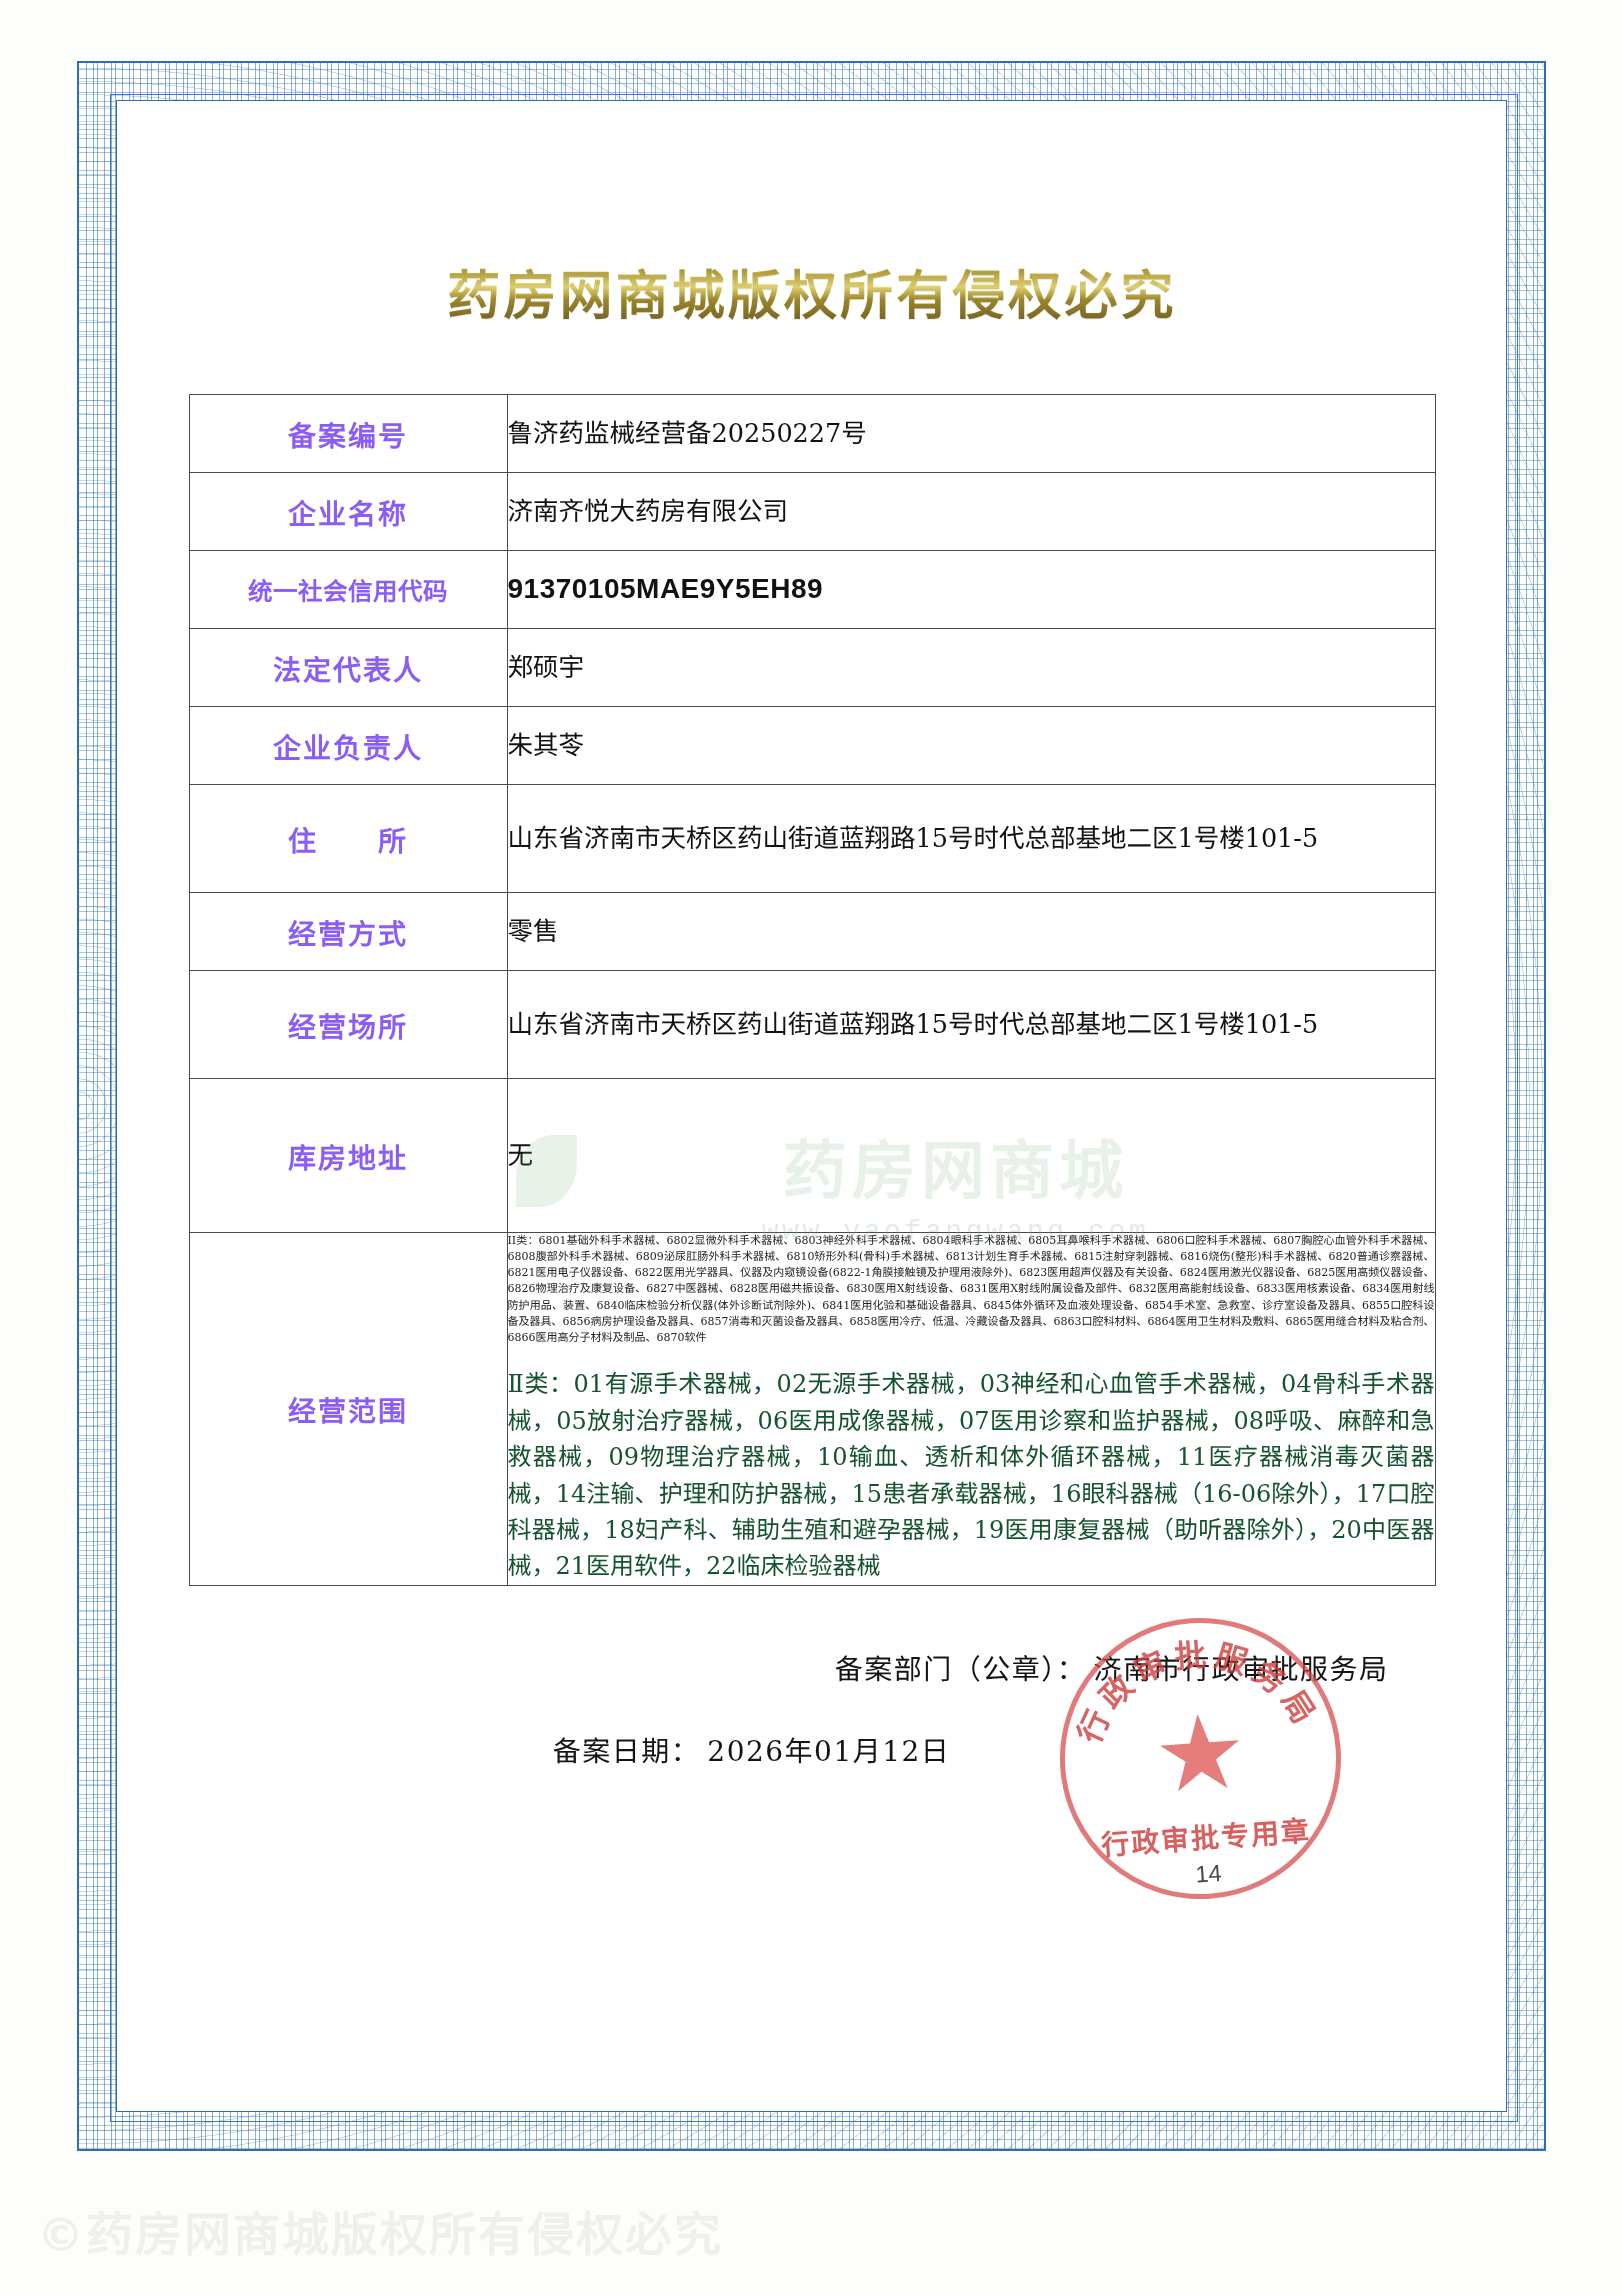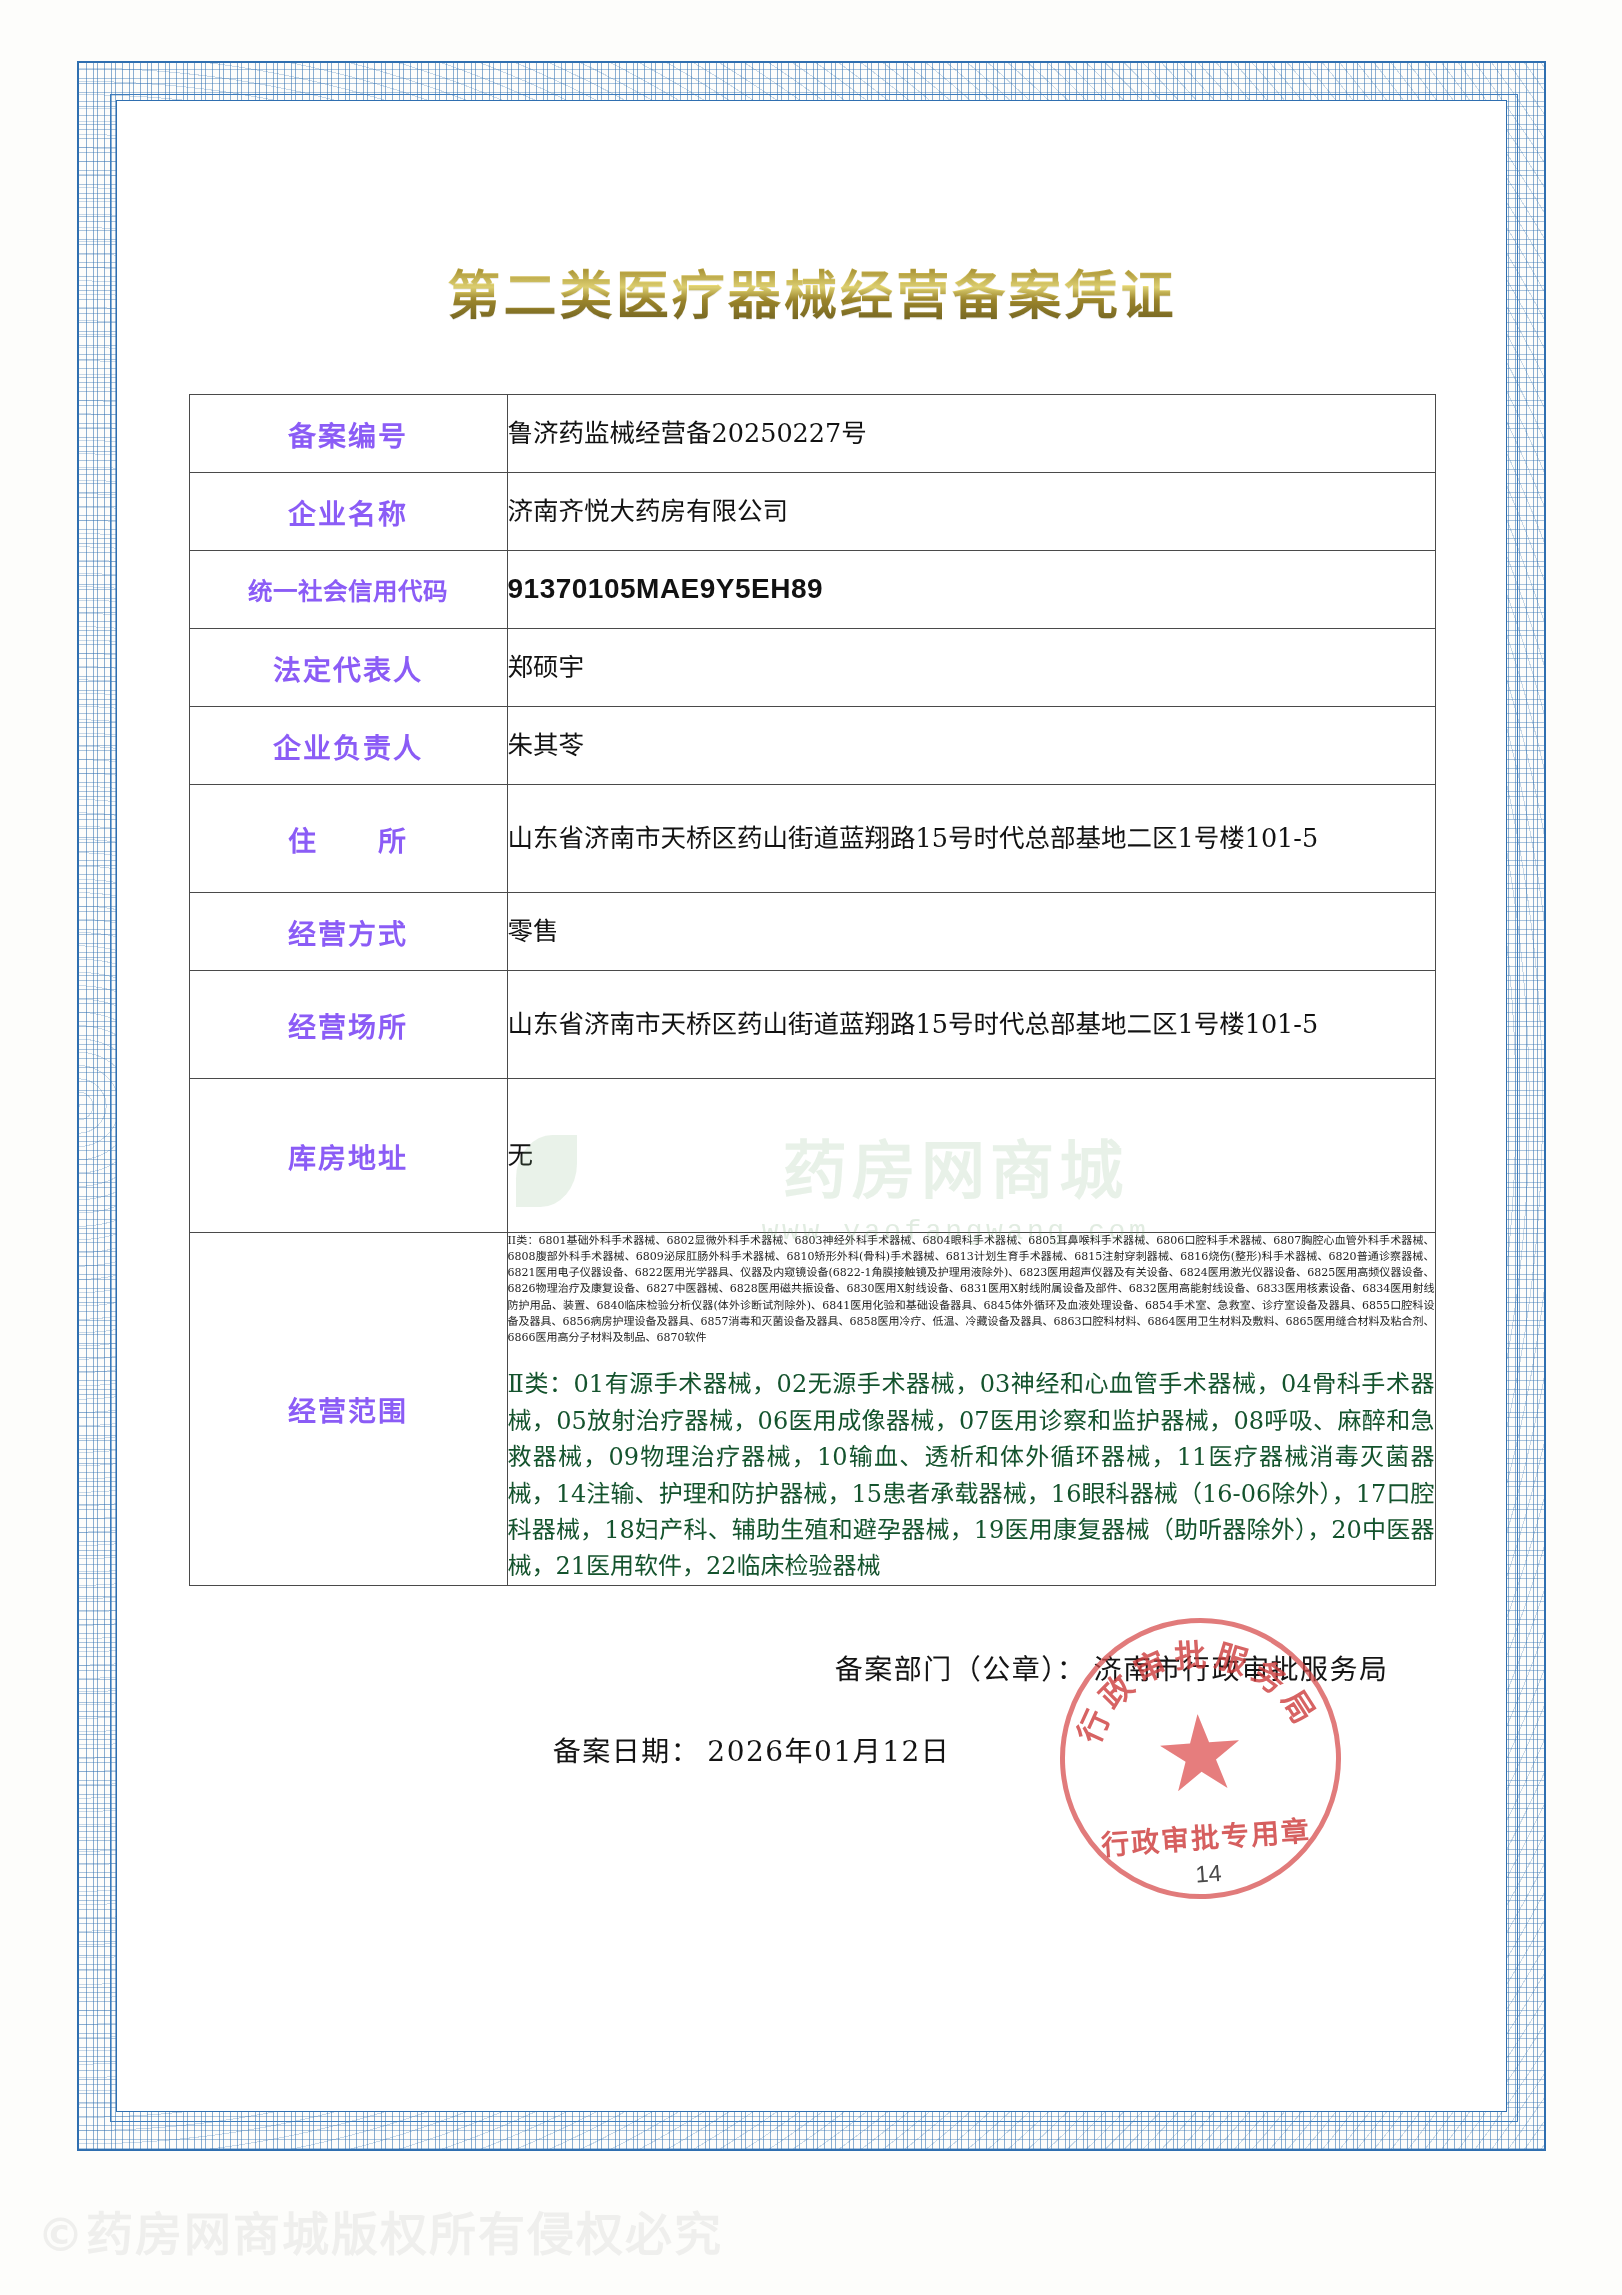--- a/index.html
+++ b/index.html
@@ -293,21 +293,21 @@
 <div class="page">
 
   <div class="guilloche-outer">
     <div class="guilloche-wave"></div>
     <div class="guilloche-mask"></div>
     <div class="inner-thin"></div>
   </div>
 
   <div class="content">
 
-    <div class="doc-title">第二类医疗器械经营备案凭证</div>
+    <div class="doc-title">药房网商城版权所有侵权必究</div>
 
     <table class="cert">
       <tbody>
         <tr class="tall">
           <td class="label">备案编号</td>
           <td class="value">鲁济药监械经营备20250227号</td>
         </tr>
         <tr class="tall">
           <td class="label">企业名称</td>
           <td class="value">济南齐悦大药房有限公司</td>

